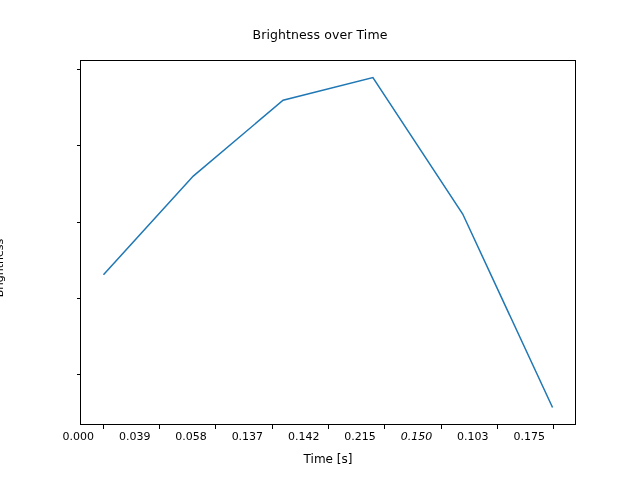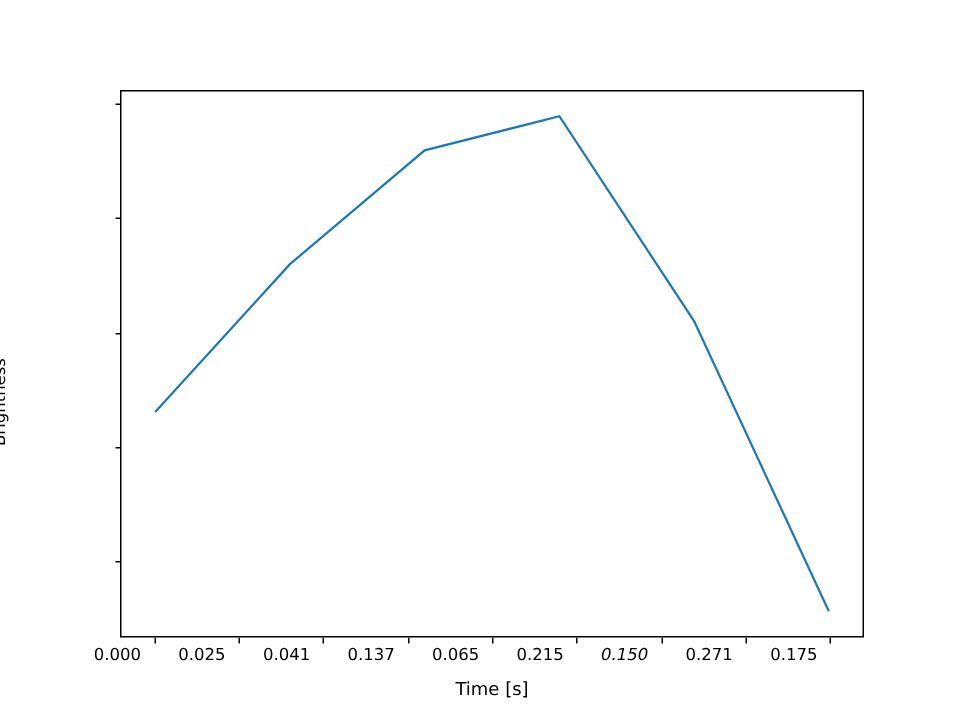--- a/index.html
+++ b/index.html
@@ -94,35 +94,36 @@
     width: 1px;
     height: 3.5px;
     background: #000000;
   }
 </style>
 </head>
 <body>
 
 <div id="figure">
 
+  <div id="chart-title">Brightness over Time</div>
 
   <div id="ylabel">Brightness</div>
 
   <div id="xlabel">Time [s]</div>
 
   <div id="ytick-labels"></div>
   <div id="xtick-labels">
       <div class="xtick-label" style="left: 102.545px;">0.000</div>
-      <div class="xtick-label" style="left: 158.909px;">0.025</div>
-      <div class="xtick-label" style="left: 215.273px;">0.041</div>
+      <div class="xtick-label" style="left: 158.909px;">0.039</div>
+      <div class="xtick-label" style="left: 215.273px;">0.058</div>
       <div class="xtick-label" style="left: 271.636px;">0.137</div>
-      <div class="xtick-label" style="left: 328px;">0.065</div>
+      <div class="xtick-label" style="left: 328px;">0.142</div>
       <div class="xtick-label" style="left: 384.364px;">0.215</div>
       <div class="xtick-label" style="left: 440.727px; font-style: italic;">0.150</div>
-      <div class="xtick-label" style="left: 497.091px;">0.271</div>
+      <div class="xtick-label" style="left: 497.091px;">0.103</div>
       <div class="xtick-label" style="left: 553.455px;">0.175</div>
     </div>
   <div id="tick-marks">
       <div class="ytick-mark" style="top: 374.083px;"></div>
       <div class="ytick-mark" style="top: 297.803px;"></div>
       <div class="ytick-mark" style="top: 221.523px;"></div>
       <div class="ytick-mark" style="top: 145.243px;"></div>
       <div class="ytick-mark" style="top: 68.9629px;"></div>
       <div class="xtick-mark" style="left: 102.545px;"></div>
       <div class="xtick-mark" style="left: 158.909px;"></div>

